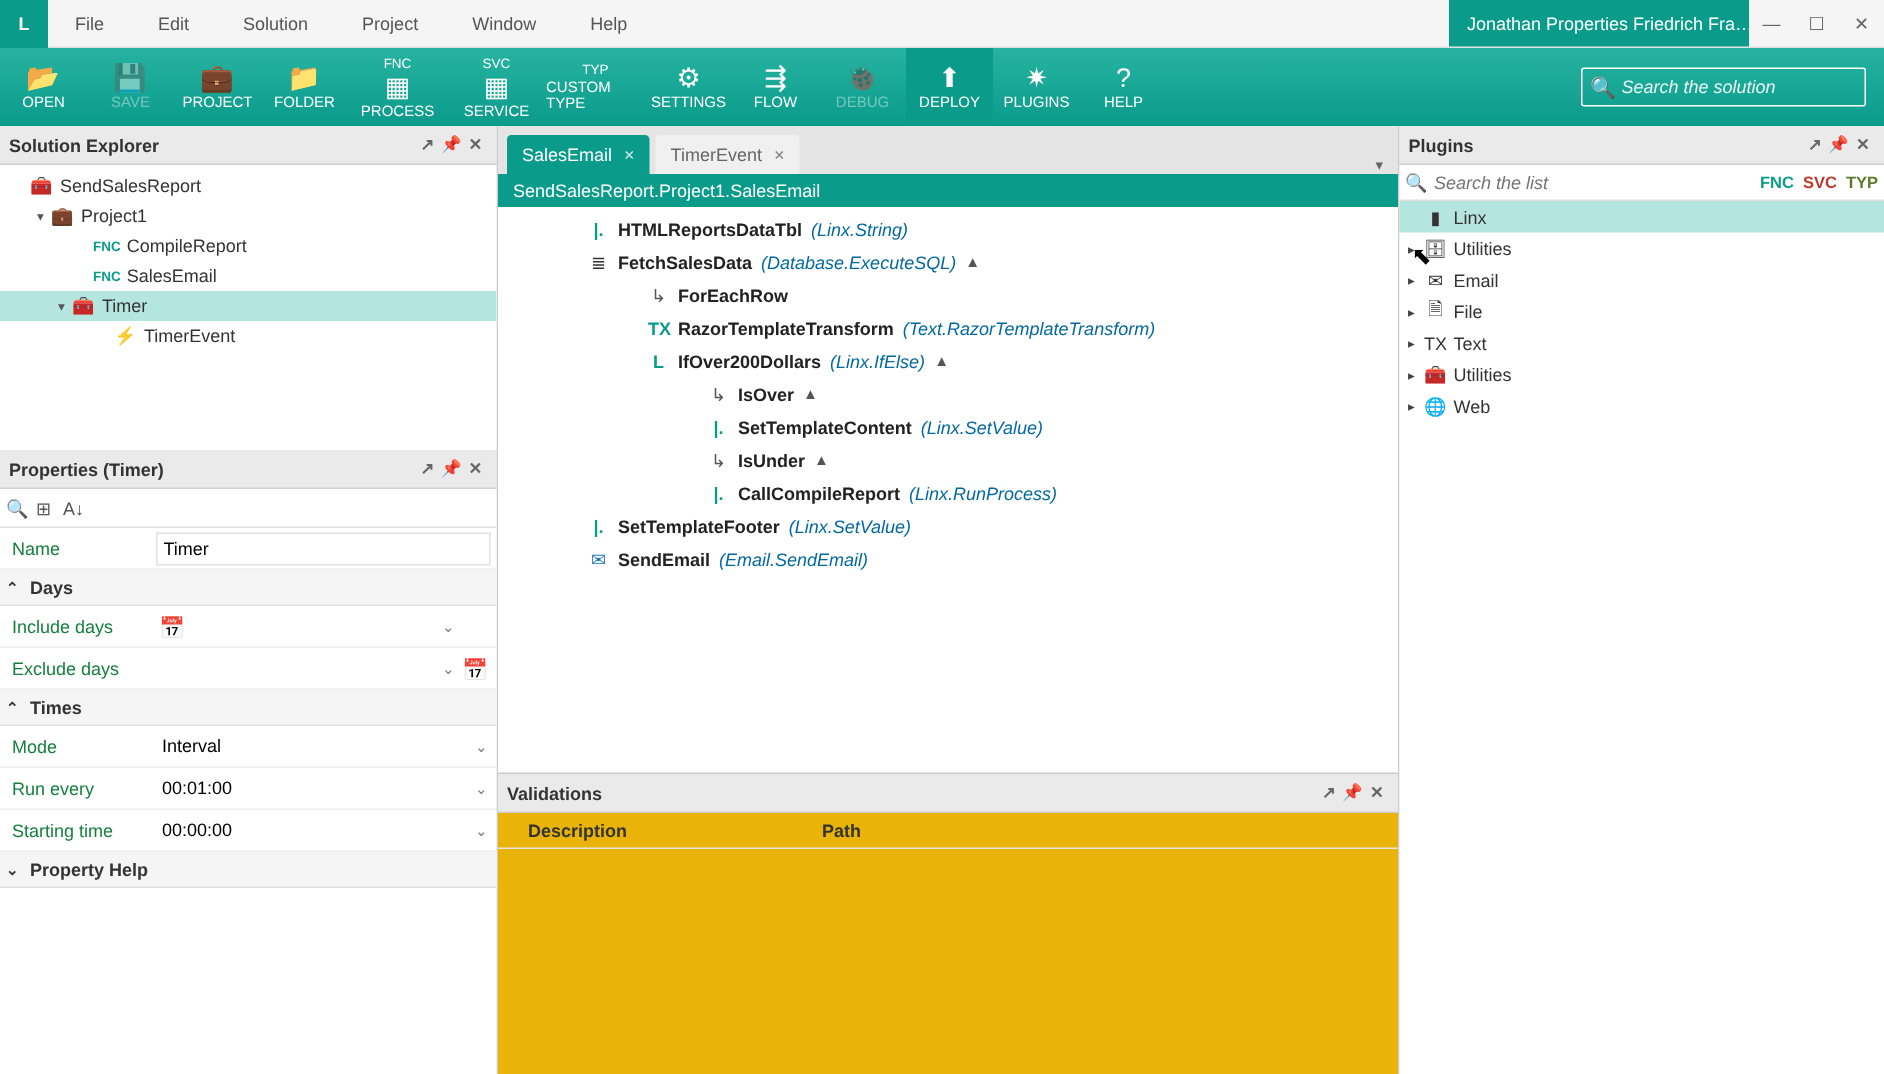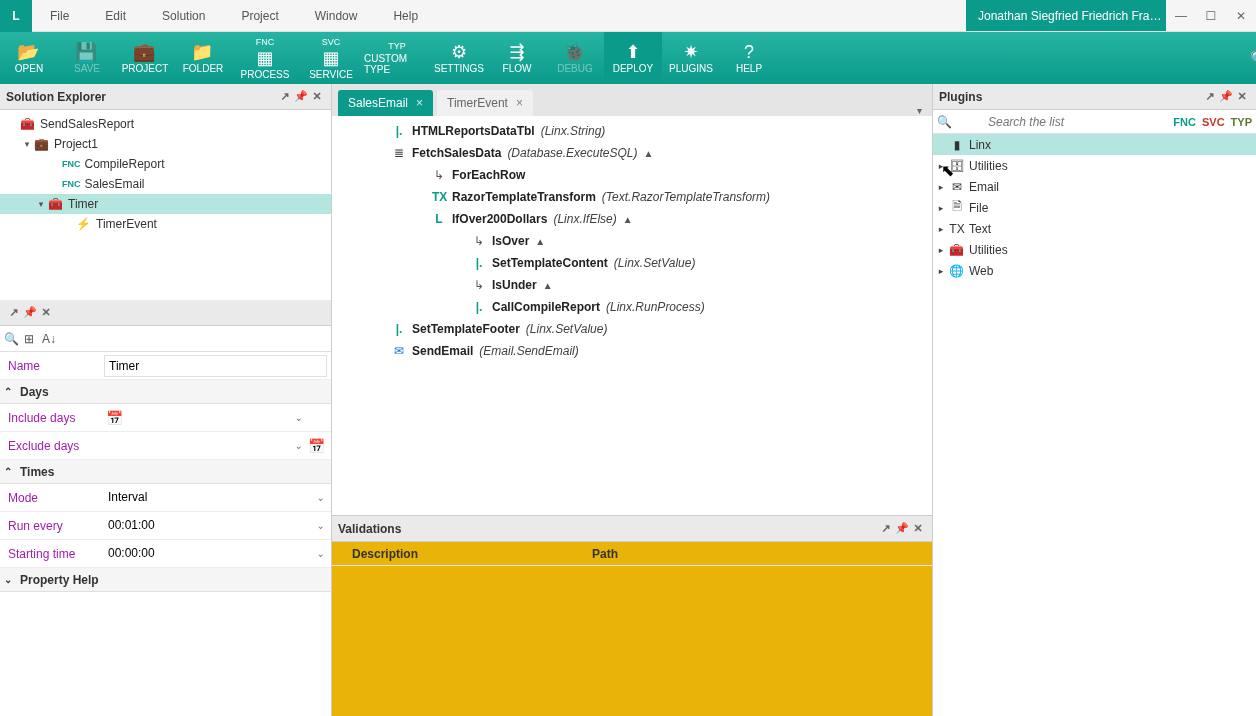--- a/index.html
+++ b/index.html
@@ -48,21 +48,21 @@
 .tree .ticon2 { width:16px; text-align:center; font-size:12px; margin-right:4px; }
 .tree .tlabel { font-size:12px;text-align:right; }
 .tree .fnc { color:#0b9b8a; font-size:9px; font-weight:600; margin-right:4px; }
 
 
 .props { flex:1; display:flex; flex-direction:column; background:white; }
 .props .searchrow { display:flex; align-items:center; height:26px; border-bottom:1px solid #e0e0e0; padding:0 4px; }
 .props .searchrow input { flex:1; border:none; outline:none; font-style:italic; padding:0 4px; font-size:12px; background:transparent; }
 .props .searchrow .sbtn { width:20px; text-align:center; color:#555; font-size:12px; cursor:pointer; }
 .props .proprow { display:flex; align-items:center; height:28px; border-bottom:1px solid #eee; }
-.props .proprow .plbl { width:100px; padding-left:8px; color:#a21caf; }
+.props .proprow .plbl { width:100px; padding-left:8px; color:#15803d; }
 .props .proprow .pval { flex:1; height:100%; display:flex; align-items:center; padding:0 4px; position:relative; }
 .props .proprow .pval input { width:100%; border:1px solid #e0e0e0; height:22px; padding:0 4px; font-size:12px; outline:none; }
 .props .proprow .pval .dd { border:none; border-bottom:1px solid transparent; }
 .props .proprow .ddicon { position:absolute; right:6px; font-size:10px; color:#777; }
 .props .sectionrow { display:flex; align-items:center; height:24px; background:#f5f5f5; border-bottom:1px solid #e0e0e0; cursor:pointer; padding-left:4px; font-weight:600; color:#333; }
 .props .sectionrow .exp2 { width:16px; font-size:10px; }
 .props .calicon { width:22px; text-align:center; font-size:14px; color:#333; }
 .propsbody { overflow:auto; flex:1; position:relative; }
 .propsbody::-webkit-scrollbar { width:10px; }
 .propsbody::-webkit-scrollbar-thumb { background:#ccc; }
@@ -74,36 +74,36 @@
 .tab.inactive { background:#f0f0f0; color:#666; }
 .tab .tclose { font-size:12px; opacity:0.8; }
 .tabstrip .right { margin-left:auto; padding-right:4px; color:#666; font-size:10px; }
 
 .pathbar { background:#0b9b8a; color:white; font-size:12px; padding:4px 10px; }
 .flowarea { flex:1; background:white; overflow:auto; padding:4px 0; border-bottom:1px solid #ccc; }
 .frow { display:flex; align-items:center; height:22px; font-size:12px; }
 .frow .ind { display:inline-block; }
 .frow .ficon { width:14px; text-align:center; margin-right:6px; font-size:12px; }
 .frow .fname { font-weight:600; color:#222; }
-.frow .fhint { color:#404040; font-style:italic; margin-left:6px; }
+.frow .fhint { color:#0369a1; font-style:italic; margin-left:6px; }
 .frow .ftri { font-size:10px; color:#555; margin-left:6px; }
 .iconL { color:#0b9b8a; font-weight:bold; }
 .iconDB { color:#333; }
 .iconTX { color:#0b9b8a; font-size:9px; font-weight:bold; }
 .iconArr { color:#555; }
 .iconMail { color:#1c77c3; }
 
 
 .validations { height:200px; display:flex; flex-direction:column; background:#eab308; }
 .validations .vbody { flex:1; }
 .validations .vhead { display:flex; height:24px; align-items:center; border-bottom:1px solid #e5e5e5; font-weight:600; color:#333; padding:0 20px; }
 
 
 .plugins .searchrow { display:flex; align-items:center; height:24px; border-bottom:1px solid #e0e0e0; padding:0 4px; background:white; }
-.plugins .searchrow input { flex:1; border:none; outline:none; font-style:italic; font-size:12px; padding:0 4px; background:transparent;margin-left:32px; }
+.plugins .searchrow input { flex:1; border:none; outline:none; font-style:italic; font-size:12px; padding:0 4px; background:transparent; }
 .plugins .filters { display:flex; gap:6px; font-size:11px; font-weight:600; }
 .plugins .filters span:nth-child(1){ color:#0b9b8a; }
 .plugins .filters span:nth-child(2){ color:#c0392b; }
 .plugins .filters span:nth-child(3){ color:#5a7a2a; }
 .plist { background:white; flex:1; }
 .pitem { display:flex; align-items:center; height:21px; cursor:pointer; }
 .pitem.selected { background:#b5e5df; }
 .pitem .pexp { width:16px; text-align:center; font-size:9px; color:#444; }
 .pitem .picon { width:16px; text-align:center; font-size:12px; margin-right:4px; }
 .pitem .plabel { font-size:12px; }
@@ -114,21 +114,21 @@
 
 <div class="menubar">
   <div class="logo">L</div>
   <div class="menuitem">File</div>
   <div class="menuitem">Edit</div>
   <div class="menuitem">Solution</div>
   <div class="menuitem">Project</div>
   <div class="menuitem">Window</div>
   <div class="menuitem">Help</div>
   <div class="spacer"></div>
-  <div class="userbox">Jonathan Siegfried Friedrich Fra…</div>
+  <div class="userbox">Jonathan Properties Friedrich Fra…</div>
   <div class="winctl">—</div>
   <div class="winctl">☐</div>
   <div class="winctl">✕</div>
 </div>
 
 <div class="toolbar">
   <div class="toolbtn">
       <span class="ticon">📂</span>
       <span class="tlbl">OPEN</span>
     </div>
@@ -178,20 +178,21 @@
       <span class="ticon">✷</span>
       <span class="tlbl">PLUGINS</span>
     </div>
   <div class="toolbtn">
       <span class="ticon">?</span>
       <span class="tlbl">HELP</span>
     </div>
   <div class="spacer"></div>
   <div class="searchwrap" style="position:relative">
     <span class="searchicon">🔍</span>
+    <input class="searchbox" placeholder="Search the solution" style="">
   </div>
 </div>
 
 <div class="main">
 
   <div class="leftcol">
 
     <div class="panelhdr">
       <span class="ptitle">Solution Explorer</span>
       <span class="panelctl">↗</span>
@@ -231,20 +232,21 @@
         </div>
         <div class="trow">
           <span class="indent" style="width:62px"></span>
           <span class="exp"></span>
           <span class="ticon2">⚡</span>
           <span class="tlabel">TimerEvent</span>
         </div>
       </div>
 
     <div class="panelhdr">
+      <span class="ptitle">Properties (Timer)</span>
       <span class="panelctl">↗</span>
       <span class="panelctl">📌</span>
       <span class="panelctl">✕</span>
     </div>
     <div class="props">
       <div class="searchrow">
         <span>🔍</span>
         <span class="sbtn">⊞</span>
         <span class="sbtn">A↓</span>
       </div>
@@ -312,20 +314,21 @@
       <div class="tab active">
           <span>SalesEmail</span>
           <span class="tclose">×</span>
         </div>
       <div class="tab inactive">
           <span>TimerEvent</span>
           <span class="tclose">×</span>
         </div>
       <div class="right">▾</div>
     </div>
+    <div class="pathbar">SendSalesReport.Project1.SalesEmail</div>
     <div class="flowarea" id="flowarea">
         <div class="frow">
           <span class="ind" style="width:60px"></span>
           <span class="ficon iconL">|.</span>
           <span class="fname">HTMLReportsDataTbl</span>
           <span class="fhint">(Linx.String)</span>
         </div>
         <div class="frow">
           <span class="ind" style="width:60px"></span>
           <span class="ficon iconDB">≣</span>
@@ -390,21 +393,21 @@
       </div>
 
     <div class="validations">
       <div class="panelhdr">
         <span class="ptitle">Validations</span>
         <span class="panelctl">↗</span>
         <span class="panelctl">📌</span>
         <span class="panelctl">✕</span>
       </div>
       <div class="vhead">
-        <div style="width:240px">Description</div>
+        <div style="width:196px">Description</div>
         <div>Path</div>
       </div>
       <div class="vbody"></div>
     </div>
   </div>
 
   <div class="rightcol plugins">
     <div class="panelhdr">
       <span class="ptitle">Plugins</span>
       <span class="panelctl">↗</span>

